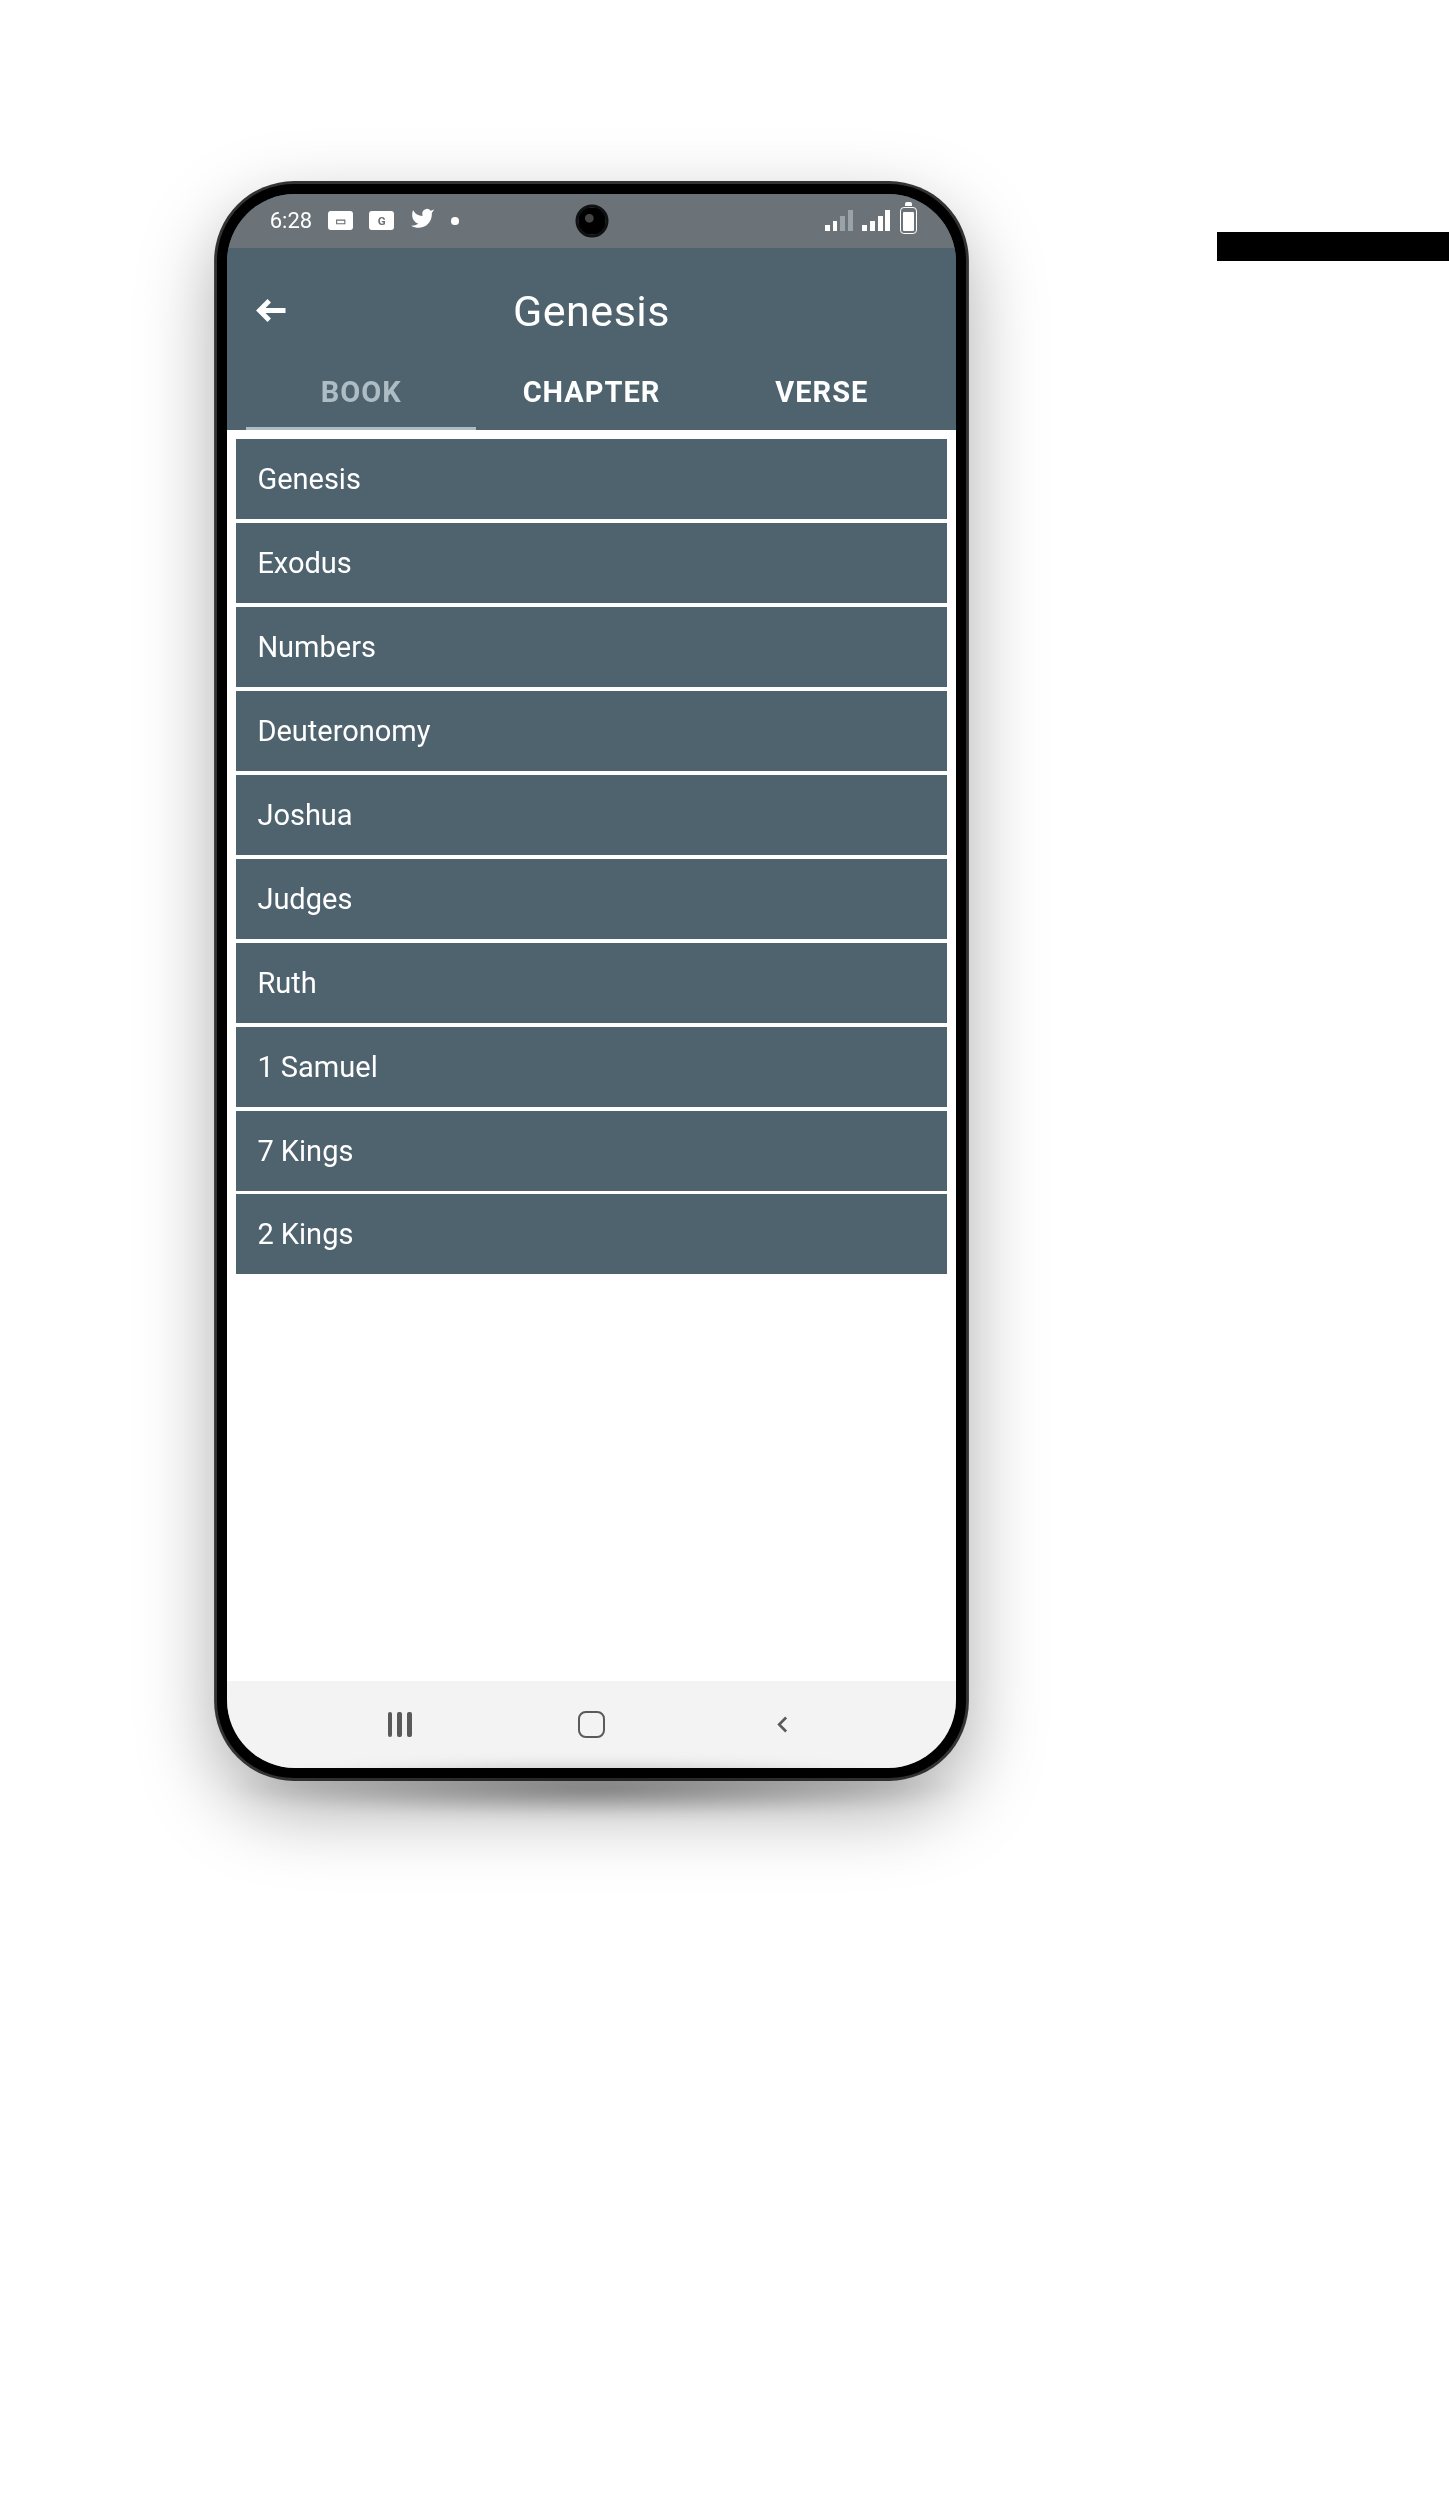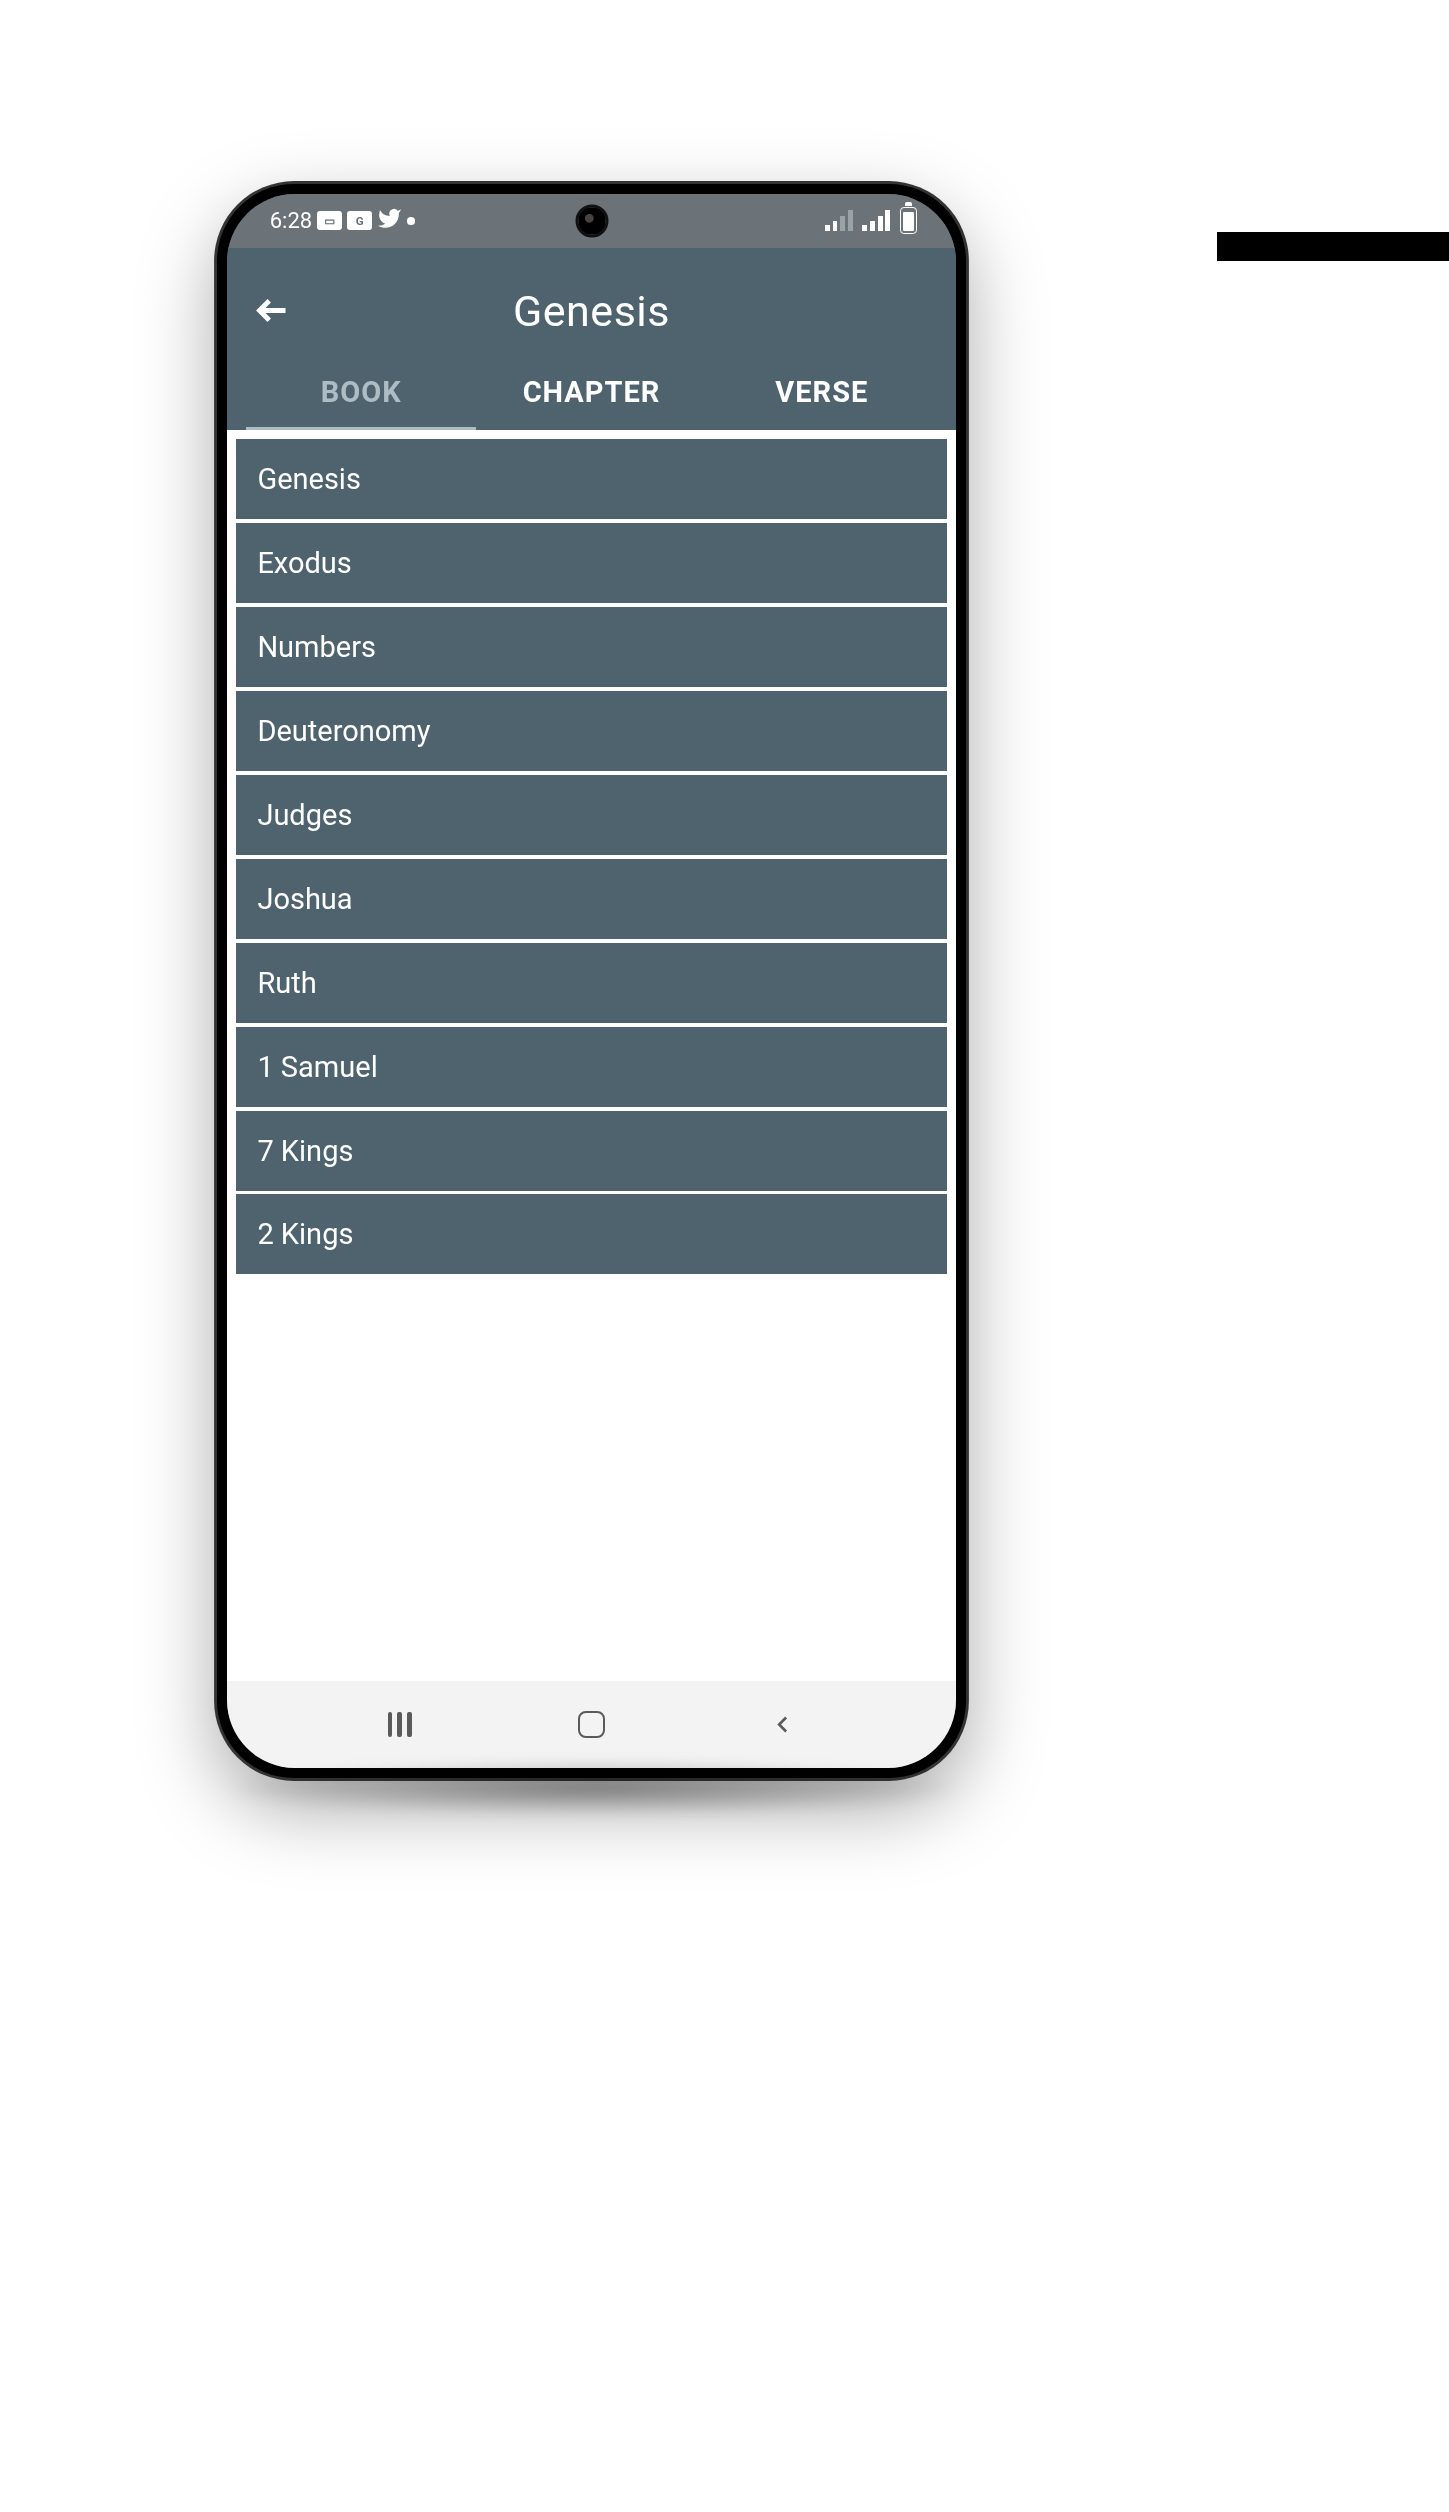--- a/index.html
+++ b/index.html
@@ -49,21 +49,21 @@
     height: 54px;
     background: #6b7278;
     color: #fff;
     display: flex;
     align-items: center;
     justify-content: space-between;
     padding: 0 39px 0 43px;
     font-size: 22px;
     position: relative;
   }
-  .status-left { display: flex; align-items: center; gap: 5px; }
+  .status-left { display: flex; align-items: center; gap: 16px; }
   .status-right { display: flex; align-items: center; gap: 9.7px; }
   .camera-hole {
     position: absolute;
     left: 50%; top: 50%;
     transform: translate(-50%,-50%);
     width: 33px; height: 33px;
     border-radius: 50%;
     background: radial-gradient(circle at 40% 40%, #444 0 3.9px, #000 4.8px);
     border: 3.9px solid #111;
   }
@@ -236,22 +236,22 @@
           <span>VERSE</span>
         </div>
       </div>
     </div>
 
     <div class="list">
       <div class="list-item"><span>Genesis</span></div>
       <div class="list-item"><span>Exodus</span></div>
       <div class="list-item"><span>Numbers</span></div>
       <div class="list-item"><span>Deuteronomy</span></div>
+      <div class="list-item"><span>Joshua</span></div>
       <div class="list-item"><span>Judges</span></div>
-      <div class="list-item"><span>Joshua</span></div>
       <div class="list-item"><span>Ruth</span></div>
       <div class="list-item"><span>1 Samuel</span></div>
       <div class="list-item"><span>7 Kings</span></div>
       <div class="list-item"><span>2 Kings</span></div>
     </div>
 
     <div class="nav-bar">
       <div class="nav-btn">
         <span class="nav-recent">
             <span></span>

